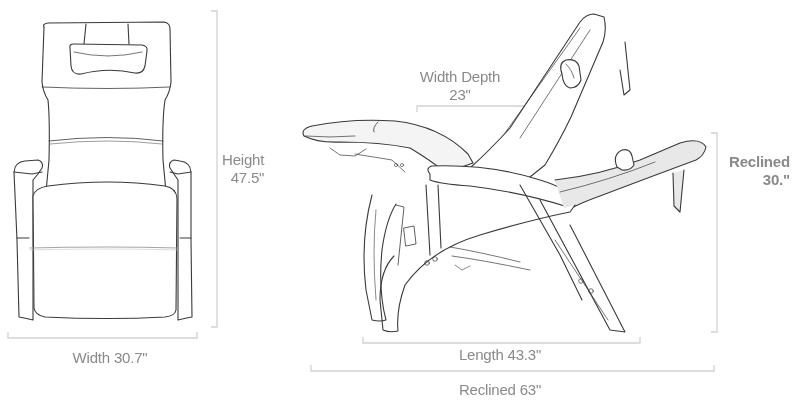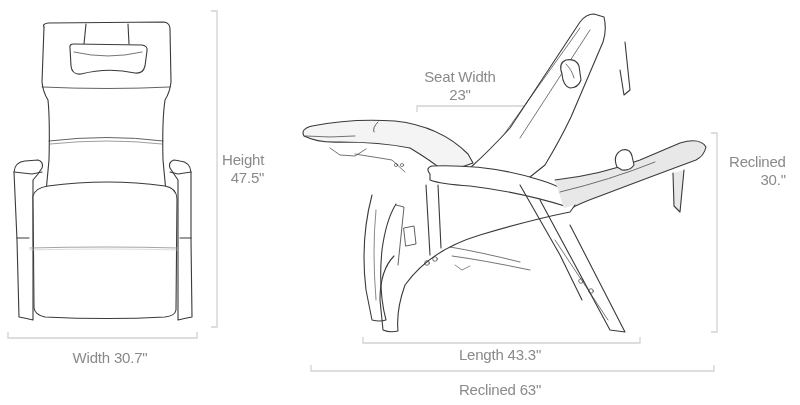--- a/index.html
+++ b/index.html
@@ -114,25 +114,25 @@
   </svg>
 
   <div class="label" style="left:222px; top:151px;">
     <div>Height</div>
     <div style="padding-left:6px;">47.5"</div>
   </div>
 
   <div class="label center" style="left:40px; top:349px; width:140px;">Width 30.7"</div>
 
   <div class="label center" style="left:410px; top:68px; width:100px;">
-    <div>Seat Width</div>
+    <div>Width Depth</div>
     <div>23"</div>
   </div>
 
-  <div class="label" style="left:729px; top:153px;">
+  <div class="label" style="left:729px; top:153px;font-weight:bold;">
     <div>Reclined</div>
     <div>30."</div>
   </div>
 
   <div class="label center" style="left:420px; top:346px; width:160px;">Length 43.3"</div>
 
   <div class="label center" style="left:420px; top:381px; width:160px;">Reclined 63"</div>
 
 </div>
 

